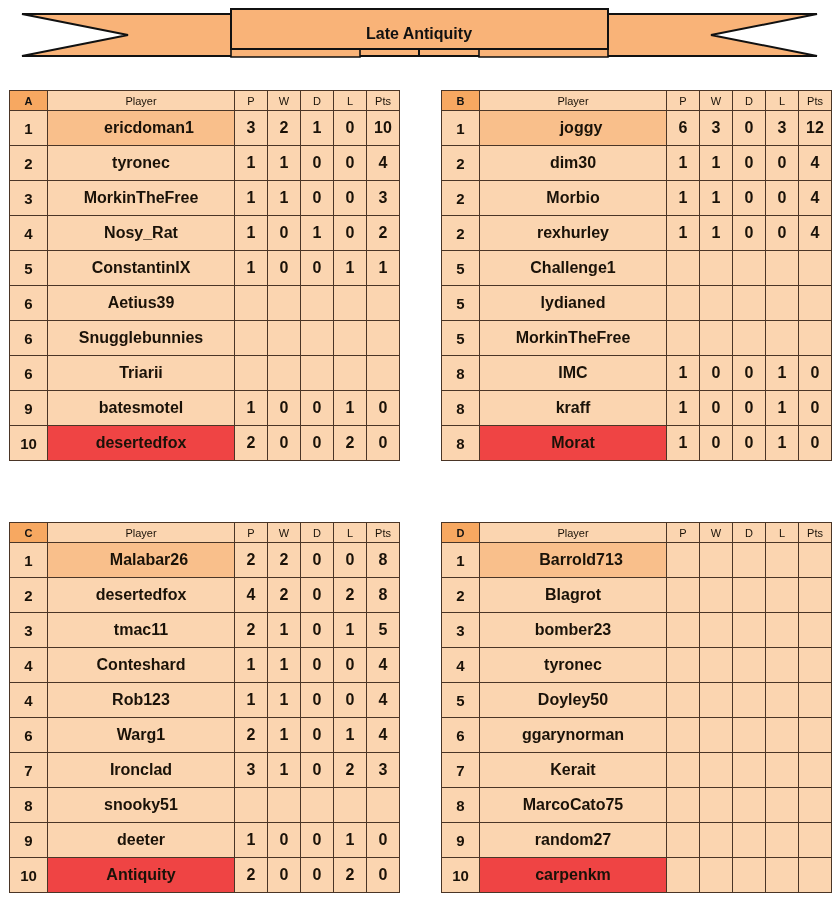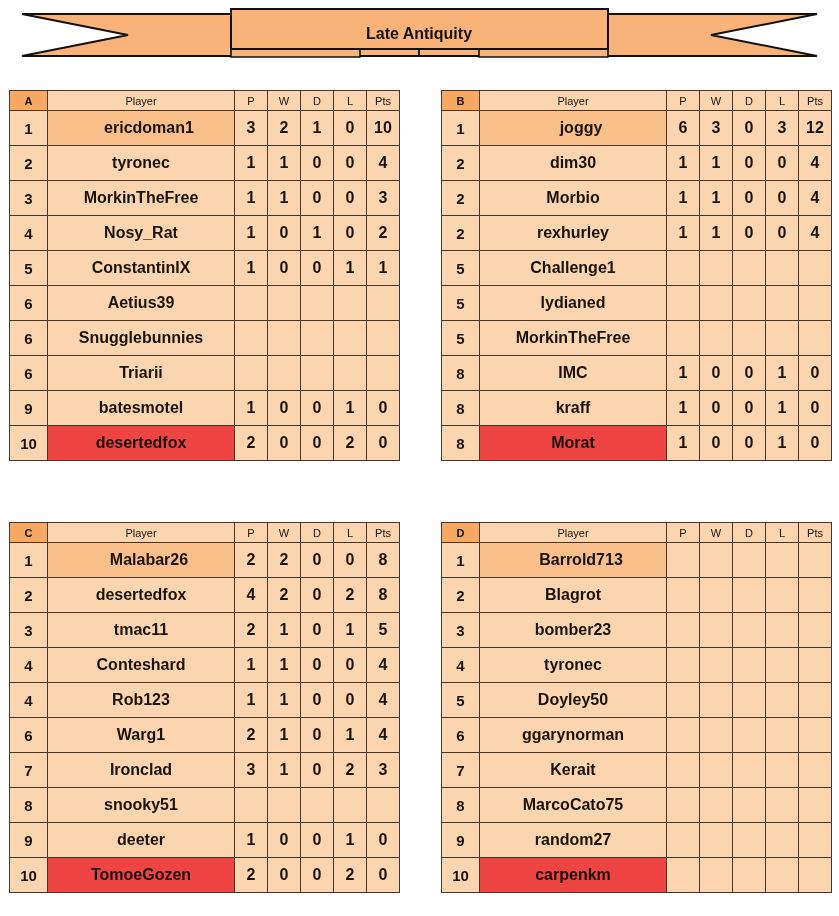--- a/index.html
+++ b/index.html
@@ -464,21 +464,21 @@
             <td class="rank-cell">9</td>
             <td class="player-cell">deeter</td>
             <td class="stat-cell">1</td>
             <td class="stat-cell">0</td>
             <td class="stat-cell">0</td>
             <td class="stat-cell">1</td>
             <td class="stat-cell">0</td>
           </tr>
           <tr class="body-row">
             <td class="rank-cell">10</td>
-            <td class="player-cell last">TomoeGozen</td>
+            <td class="player-cell last">Antiquity</td>
             <td class="stat-cell">2</td>
             <td class="stat-cell">0</td>
             <td class="stat-cell">0</td>
             <td class="stat-cell">2</td>
             <td class="stat-cell">0</td>
           </tr>
         </tbody>
       </table>
     </div>
     <div class="table-block pos-D">

